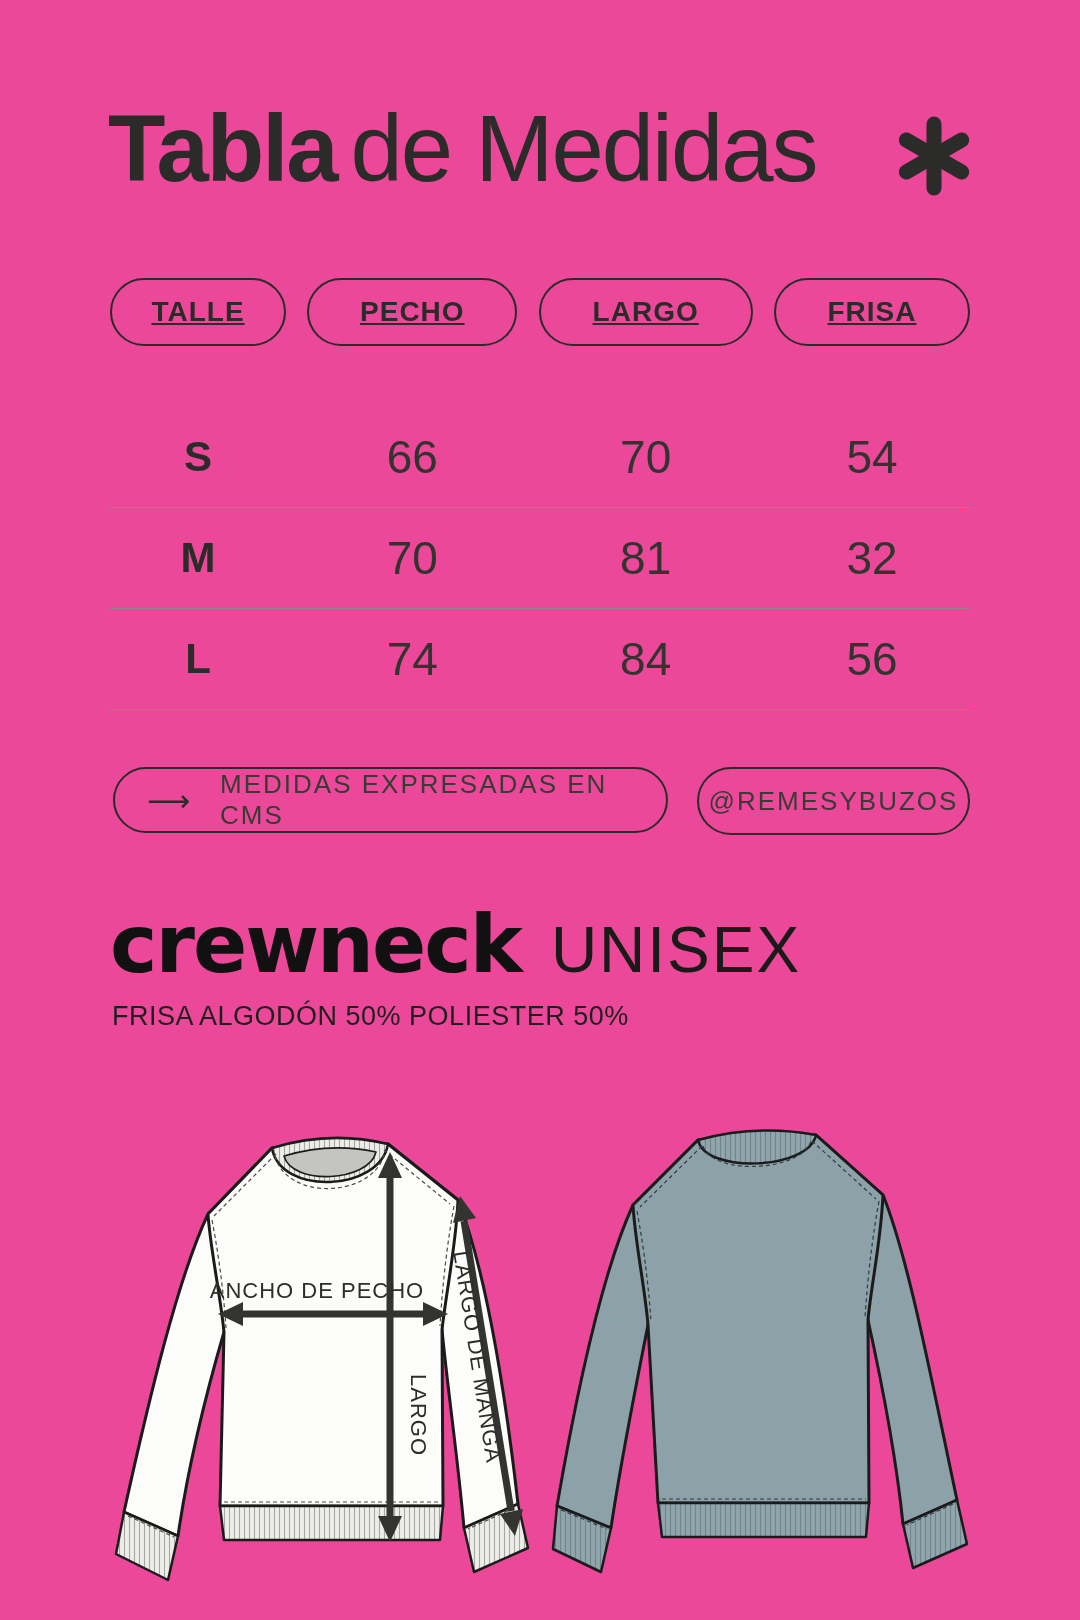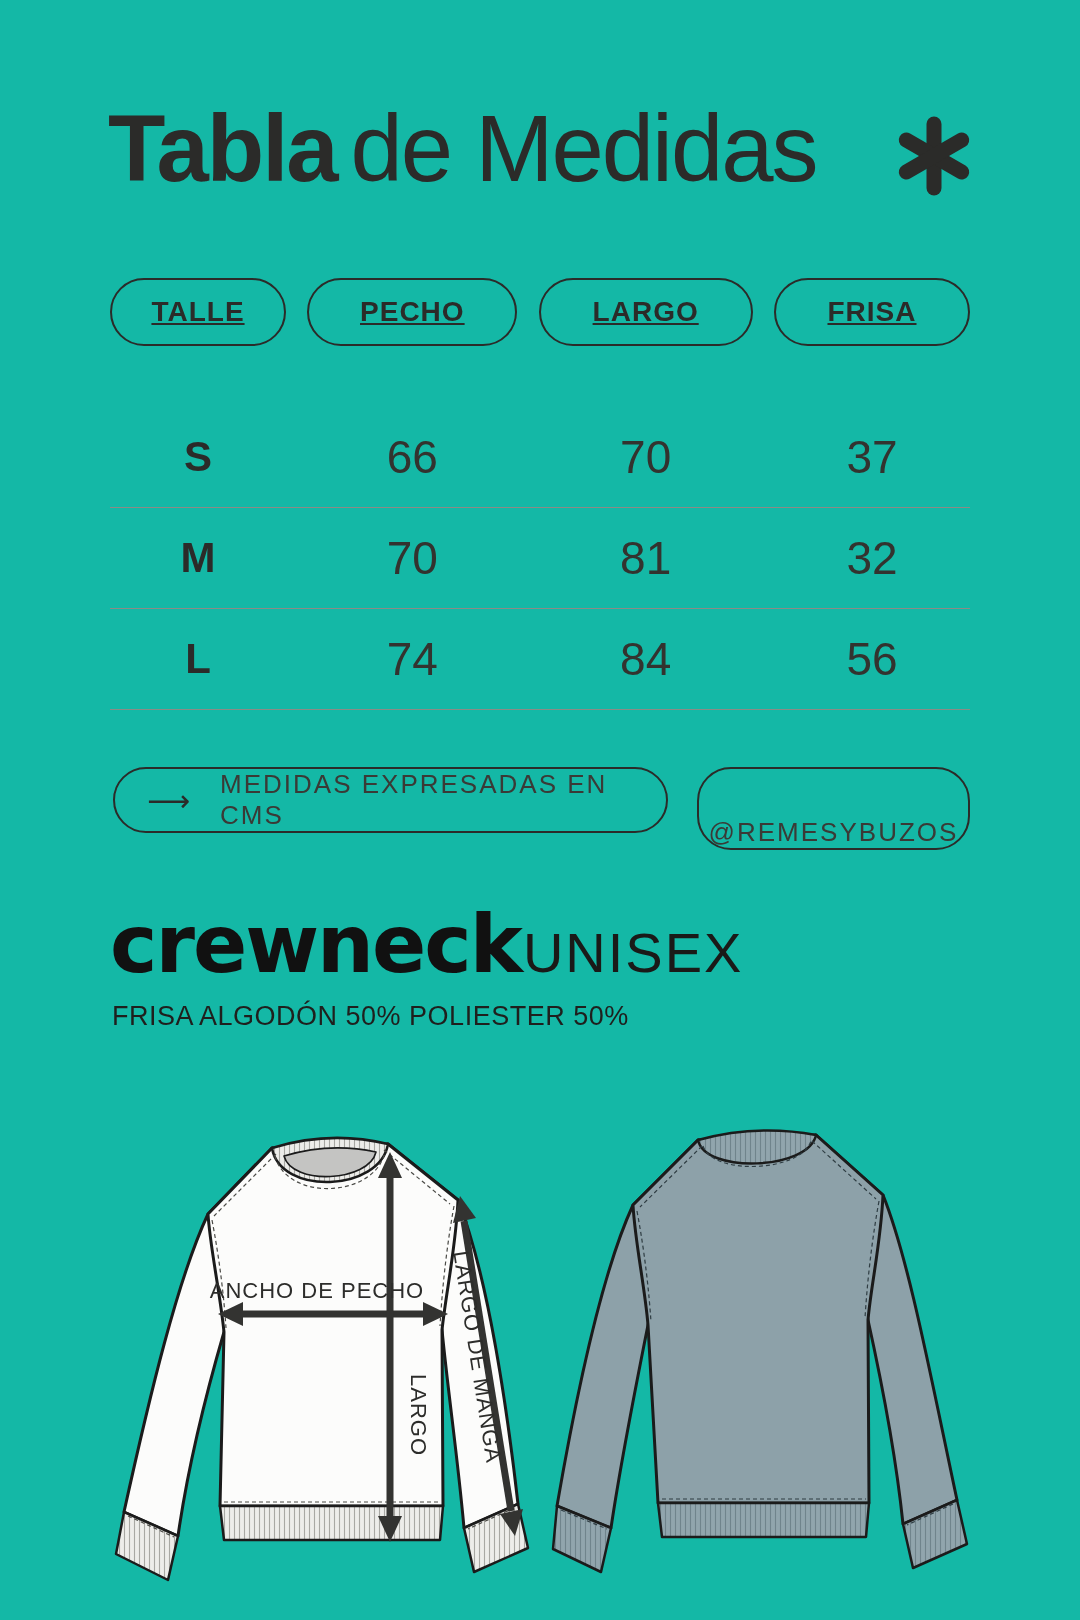--- a/index.html
+++ b/index.html
@@ -1,19 +1,19 @@
 <!DOCTYPE html>
 <html><head>
 <meta charset="utf-8">
 <style>
   html,body{margin:0;padding:0;background:#cfcfca;}
   .page{
     position:relative;
     width:1080px;height:1620px;
-    background:#14b8a6;
+    background:#ec4899;
     font-family:"Liberation Sans", sans-serif;
     color:#2B2B29;
     overflow:hidden;
   }
   
   .title-row{
     position:absolute;top:100px;left:108px;right:104px;
     display:flex;justify-content:space-between;align-items:flex-start;
   }
   .title{font-size:94px;line-height:1.05;letter-spacing:-2px;white-space:nowrap;}
@@ -48,33 +48,33 @@
   }
   .note-pill{
     box-sizing:border-box;width:555px;height:66px;
     border:2.5px solid #2B2B29;border-radius:34px;
     display:flex;align-items:center;padding-left:32px;
     font-size:26px;letter-spacing:2px;color:#3A3A36;
   }
   .note-arrow{font-size:30px;letter-spacing:0;margin-right:30px;color:#2B2B29;
     font-family:"DejaVu Sans","Liberation Sans",sans-serif;}
   .handle-pill{
-    box-sizing:border-box;width:273px;height:83px;
+    box-sizing:border-box;width:273px;height:68px;
     border:2.5px solid #2B2B29;border-radius:34px;
-    display:flex;align-items:flex-end;justify-content:center;
+    display:flex;align-items:center;justify-content:center;
     font-size:26px;letter-spacing:2px;color:#3A3A36;
   }
   
   .product{position:absolute;top:898px;left:110px;}
   .p-line{white-space:nowrap;}
   .p-name{
     font-family:"DejaVu Sans","Liberation Sans",sans-serif;
     font-weight:700;font-size:80px;letter-spacing:-2px;color:#111;
   }
-  .p-fit{font-weight:400;font-size:56px;letter-spacing:2px;margin-left:2px;color:#1A1A18;}
+  .p-fit{font-weight:400;font-size:64px;letter-spacing:2px;margin-left:30px;color:#1A1A18;}
   .p-material{margin:10px 0 0 2px;font-size:27px;letter-spacing:0.5px;font-weight:400;color:#1F1F1D;}
   
   .fig{position:absolute;overflow:visible;}
   .fig-front{left:112px;top:1132px;width:420px;height:480px;}
   .fig-back{left:553px;top:1130px;width:430px;height:480px;}
   .fig text{font-family:"Liberation Sans",sans-serif;}
 </style>
 </head>
 <body>
 
@@ -108,21 +108,21 @@
     <div class="pill c4">
         <span>FRISA</span>
       </div>
   </div>
 
   <div class="size-table">
     <div class="t-row">
       <div class="t-cell t-size">S</div>
       <div class="t-cell">66</div>
       <div class="t-cell">70</div>
-      <div class="t-cell">37</div>
+      <div class="t-cell">54</div>
     </div>
     <div class="t-row">
       <div class="t-cell t-size">M</div>
       <div class="t-cell">70</div>
       <div class="t-cell">81</div>
       <div class="t-cell">32</div>
     </div>
     <div class="t-row">
       <div class="t-cell t-size">L</div>
       <div class="t-cell">74</div>

